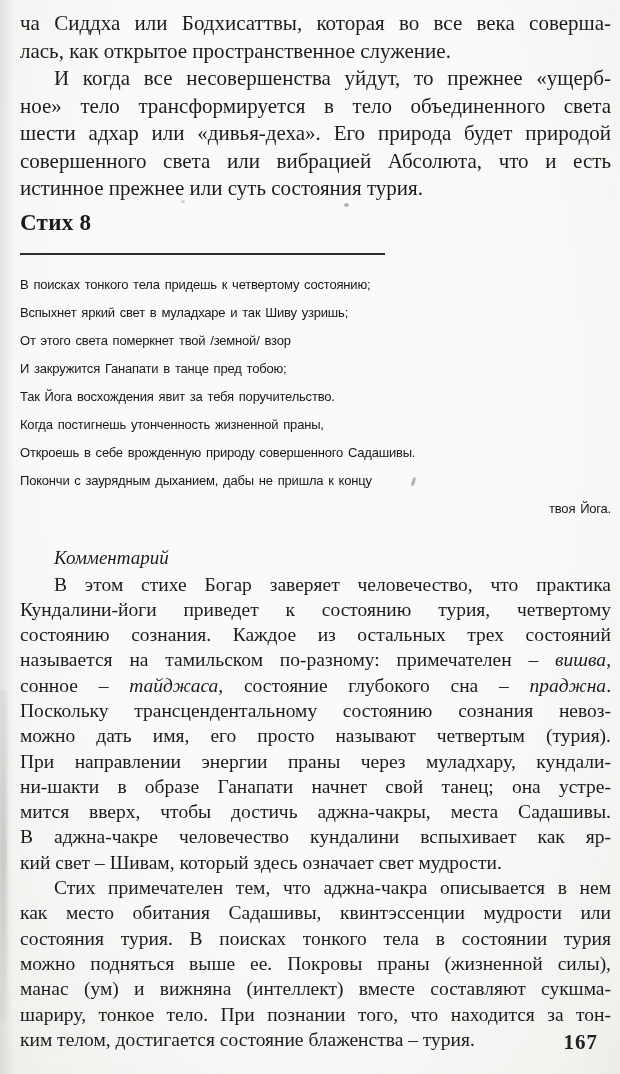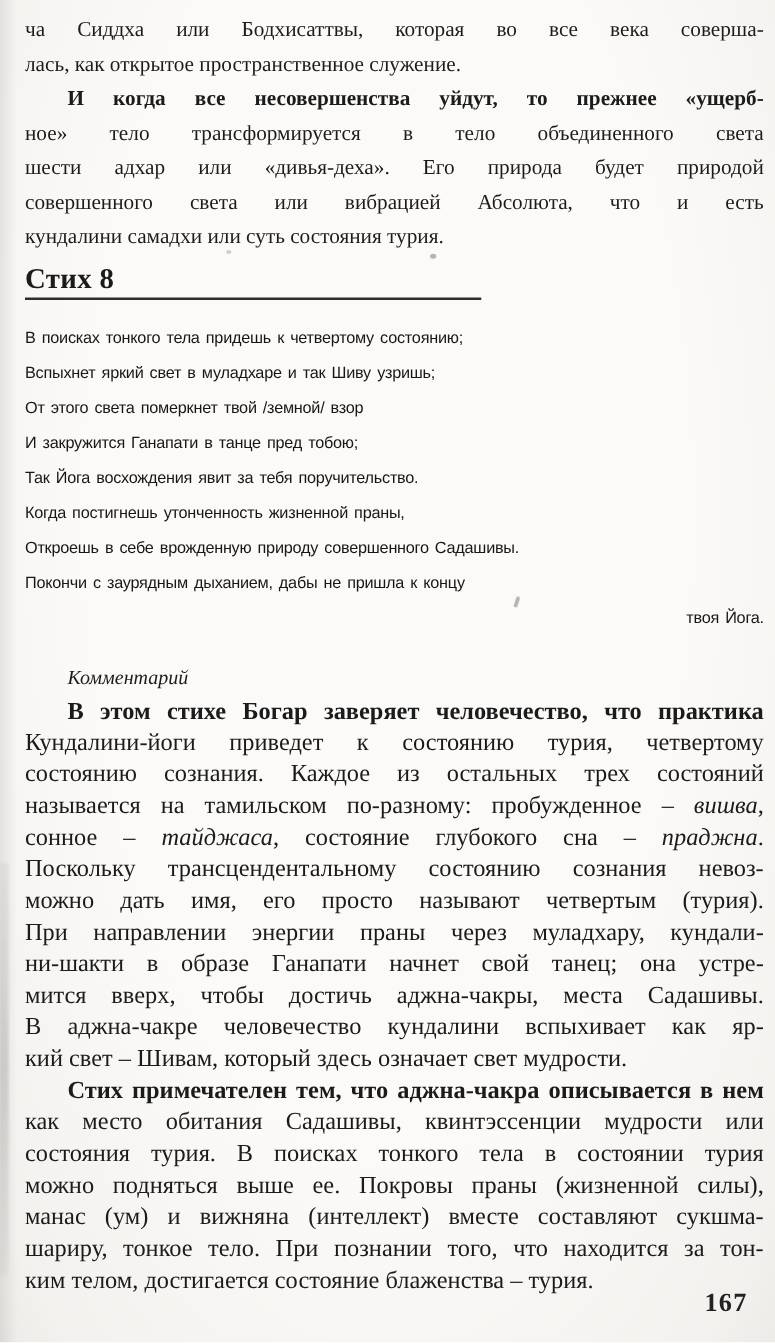--- a/index.html
+++ b/index.html
@@ -18,32 +18,32 @@
   .edge-shade {
     position: absolute; left: 0; top: 0; bottom: 0; width: 14px;
     background: linear-gradient(90deg, rgba(60,60,58,0.10), rgba(60,60,58,0.0));
     pointer-events: none;
   }
   .content {
     position: absolute; left: 20px; right: 9px; top: 10px;
   }
   
   .intro {
-    font-size: 17px; line-height: 27.5px; color: #1b1b1b;
+    font-size: 21px; line-height: 27.5px; color: #1b1b1b;
   }
   .line { text-align: justify; text-align-last: justify; white-space: normal; }
   .line.last { text-align-last: left; }
-  .line.indent { text-indent: 34px; font-weight: bold; }
+  .line.indent { text-indent: 34px; }
   .it { font-style: italic; }
   
   .stih-wrap {
     margin-top: 7px;
     width: 365px;
     border-bottom: 2.5px solid #2e2d2b;
-    padding-bottom: 3px;
+    padding-bottom: 18px;
   }
   .stih-heading {
     font-weight: bold; font-size: 23px; line-height: 25px;
     letter-spacing: 0.3px;
   }
   
   .verse {
     margin-top: 16px;
     font-family: "Liberation Sans", sans-serif;
     font-size: 13px; line-height: 28px;
@@ -51,21 +51,21 @@
     word-spacing: 1.5px; letter-spacing: -0.2px;
   }
   .vline { text-align: left; }
   .vline.right { text-align: right; }
   
   .commentary {
     margin-top: 21px;
     font-size: 19.5px; line-height: 25.3px; color: #1b1b1b;
   }
   .comm-heading {
-    font-style: italic; font-size: 16px; line-height: 27px;
+    font-style: italic; font-size: 19px; line-height: 27px;
     text-indent: 34px; margin-bottom: 1px;
   }
   
   .pagenum {
     position: absolute; top: 1030px; right: 22px;
     font-size: 21px; font-weight: 600; letter-spacing: 1px;
     color: #222;
   }
   
   .artifact { position: absolute; pointer-events: none; }
@@ -91,21 +91,21 @@
     <section class="intro">
         <div>
           <div class="line"><span>ча Сиддха или Бодхисаттвы, которая во все века соверша-</span></div>
           <div class="line last"><span>лась, как открытое пространственное служение.</span></div>
         </div>
         <div>
           <div class="line indent"><span>И когда все несовершенства уйдут, то прежнее «ущерб-</span></div>
           <div class="line"><span>ное» тело трансформируется в тело объединенного света</span></div>
           <div class="line"><span>шести адхар или «дивья-деха». Его природа будет природой</span></div>
           <div class="line"><span>совершенного света или вибрацией Абсолюта, что и есть</span></div>
-          <div class="line last"><span>кундалини самадхи или суть состояния турия.</span></div>
+          <div class="line last"><span>истинное прежнее или суть состояния турия.</span></div>
         </div>
       </section>
 
     <div class="stih-wrap">
       <div class="stih-heading">Стих 8</div>
     </div>
 
     <section class="verse">
         <div class="vline">В поисках тонкого тела придешь к четвертому состоянию;</div>
         <div class="vline">Вспыхнет яркий свет в муладхаре и так Шиву узришь;</div>
@@ -118,21 +118,21 @@
         <div class="vline right">твоя Йога.</div>
       </section>
 
     <section class="commentary">
       <div class="comm-heading">Комментарий</div>
       <div>
           <div>
             <div class="line indent"><span>В этом стихе Богар заверяет человечество, что практика</span></div>
             <div class="line"><span>Кундалини-йоги приведет к состоянию турия, четвертому</span></div>
             <div class="line"><span>состоянию сознания. Каждое из остальных трех состояний</span></div>
-            <div class="line"><span>называется на тамильском по-разному: пробужденное – </span><span class="it">вишва</span><span>,</span></div>
+            <div class="line"><span>называется на тамильском по-разному: примечателен – </span><span class="it">вишва</span><span>,</span></div>
             <div class="line"><span>сонное – </span><span class="it">тайджаса</span><span>, состояние глубокого сна – </span><span class="it">праджна</span><span>.</span></div>
             <div class="line"><span>Поскольку трансцендентальному состоянию сознания невоз-</span></div>
             <div class="line"><span>можно дать имя, его просто называют четвертым (турия).</span></div>
             <div class="line"><span>При направлении энергии праны через муладхару, кундали-</span></div>
             <div class="line"><span>ни-шакти в образе Ганапати начнет свой танец; она устре-</span></div>
             <div class="line"><span>мится вверх, чтобы достичь аджна-чакры, места Садашивы.</span></div>
             <div class="line"><span>В аджна-чакре человечество кундалини вспыхивает как яр-</span></div>
             <div class="line last"><span>кий свет – Шивам, который здесь означает свет мудрости.</span></div>
           </div>
           <div>

